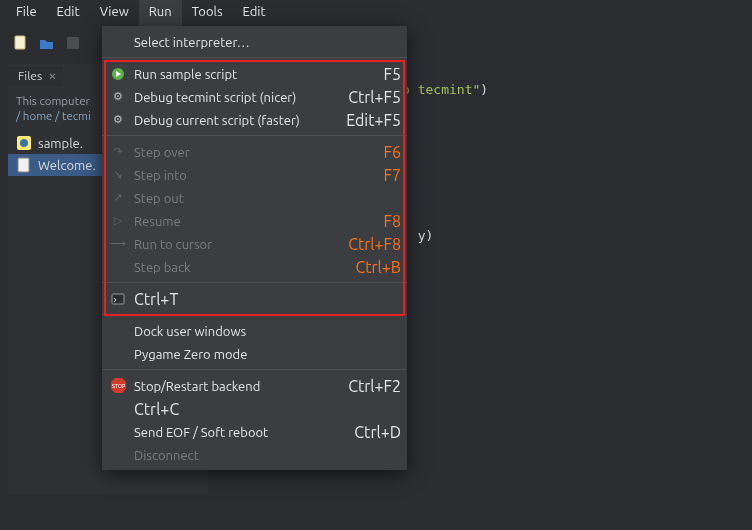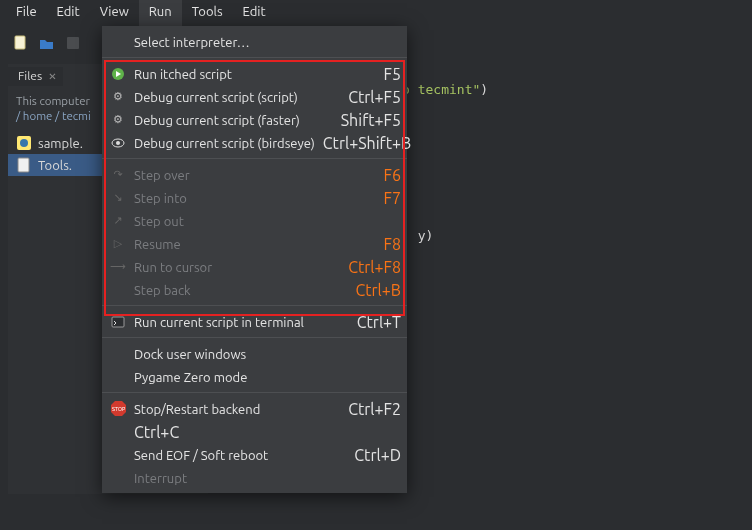--- a/index.html
+++ b/index.html
@@ -180,21 +180,21 @@
           </svg>
         </span>
         <span>sample.</span>
       </div>
       <div class="frow sel">
         <span class="icon">
           <svg width="16" height="16">
             <rect x="2" y="1" width="11" height="14" rx="1" fill="#f0f0f0" stroke="#888"></rect>
           </svg>
         </span>
-        <span>Tools.</span>
+        <span>Welcome.</span>
       </div>
     </div>
 </div>
 
 <div class="editor">
   <div class="code-area" id="code-area">     <span class="str">x Geeks, Welcome to tecmint"</span>)
 
 
 
 
@@ -215,46 +215,36 @@
       <span class="dd-short"></span>
     </div>
     <div class="dd-sep"></div>
     <div class="dd-item">
       <span class="dd-icon">
         <svg width="14" height="14">
           <circle cx="7" cy="7" r="6" fill="#5fb24a"></circle>
           <path d="M5 4 l5 3 -5 3 z" fill="#fff"></path>
         </svg>
       </span>
-      <span class="dd-label">Run itched script</span>
+      <span class="dd-label">Run sample script</span>
       <span class="dd-short">F5</span>
     </div>
     <div class="dd-item">
       <span class="dd-icon">
         <span style="color:#bbb;font-size:11px">⚙</span>
       </span>
-      <span class="dd-label">Debug current script (script)</span>
+      <span class="dd-label">Debug tecmint script (nicer)</span>
       <span class="dd-short">Ctrl+F5</span>
     </div>
     <div class="dd-item">
       <span class="dd-icon">
         <span style="color:#bbb;font-size:11px">⚙</span>
       </span>
       <span class="dd-label">Debug current script (faster)</span>
-      <span class="dd-short">Shift+F5</span>
-    </div>
-    <div class="dd-item">
-      <span class="dd-icon">
-        <svg width="14" height="14">
-          <ellipse cx="7" cy="7" rx="6" ry="4" fill="none" stroke="#ddd"></ellipse>
-          <circle cx="7" cy="7" r="2" fill="#ddd"></circle>
-        </svg>
-      </span>
-      <span class="dd-label">Debug current script (birdseye)</span>
-      <span class="dd-short">Ctrl+Shift+B</span>
+      <span class="dd-short">Edit+F5</span>
     </div>
     <div class="dd-sep"></div>
     <div class="dd-item disabled">
       <span class="dd-icon">
         <span style="color:#666;font-size:11px">↷</span>
       </span>
       <span class="dd-label">Step over</span>
       <span class="dd-short">F6</span>
     </div>
     <div class="dd-item disabled">
@@ -291,21 +281,20 @@
       <span class="dd-short">Ctrl+B</span>
     </div>
     <div class="dd-sep"></div>
     <div class="dd-item">
       <span class="dd-icon">
         <svg width="14" height="14">
           <rect x="1" y="2" width="12" height="10" rx="1" fill="#2b2d30" stroke="#999"></rect>
           <path d="M3 6 l2 2 -2 2" stroke="#ddd" fill="none"></path>
         </svg>
       </span>
-      <span class="dd-label">Run current script in terminal</span>
       <span class="dd-short">Ctrl+T</span>
     </div>
     <div class="dd-sep"></div>
     <div class="dd-item">
       <span class="dd-icon"></span>
       <span class="dd-label">Dock user windows</span>
       <span class="dd-short"></span>
     </div>
     <div class="dd-item">
       <span class="dd-icon"></span>
@@ -327,18 +316,18 @@
       <span class="dd-icon"></span>
       <span class="dd-short">Ctrl+C</span>
     </div>
     <div class="dd-item">
       <span class="dd-icon"></span>
       <span class="dd-label">Send EOF / Soft reboot</span>
       <span class="dd-short">Ctrl+D</span>
     </div>
     <div class="dd-item disabled">
       <span class="dd-icon"></span>
-      <span class="dd-label">Interrupt</span>
+      <span class="dd-label">Disconnect</span>
       <span class="dd-short"></span>
     </div>
   </div>
 
 <div class="redbox"></div>
 
 </body></html>

